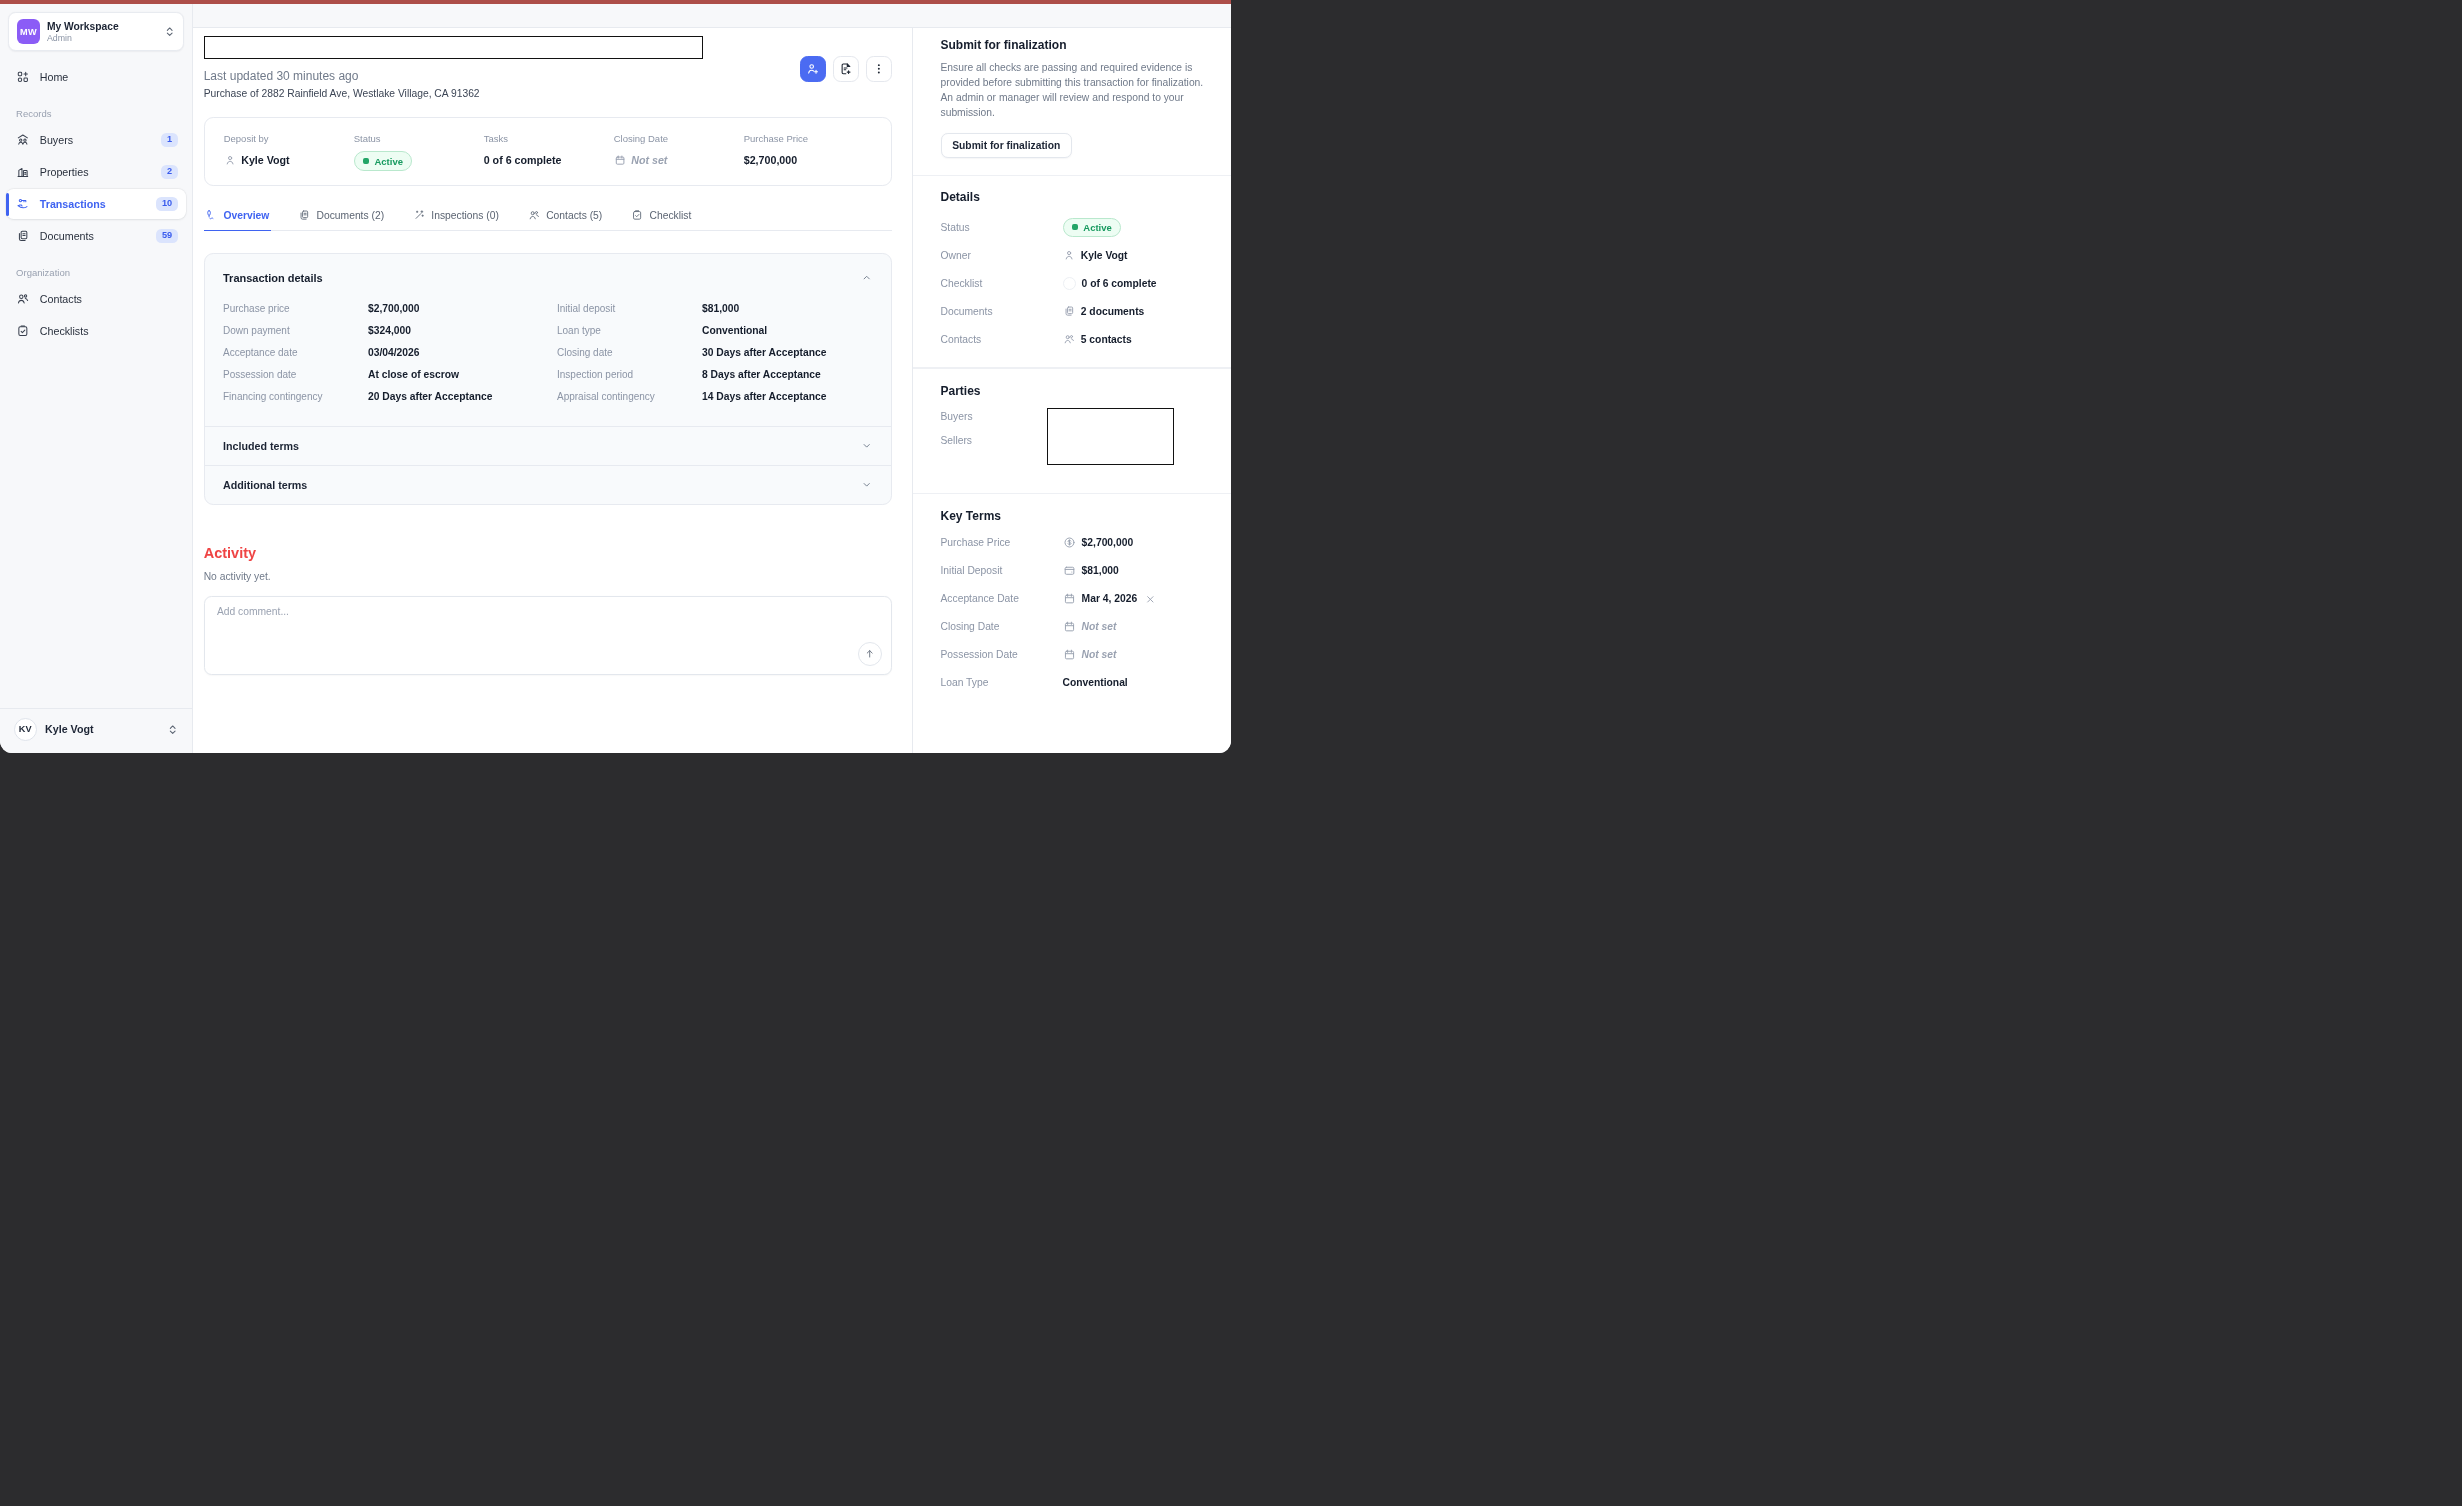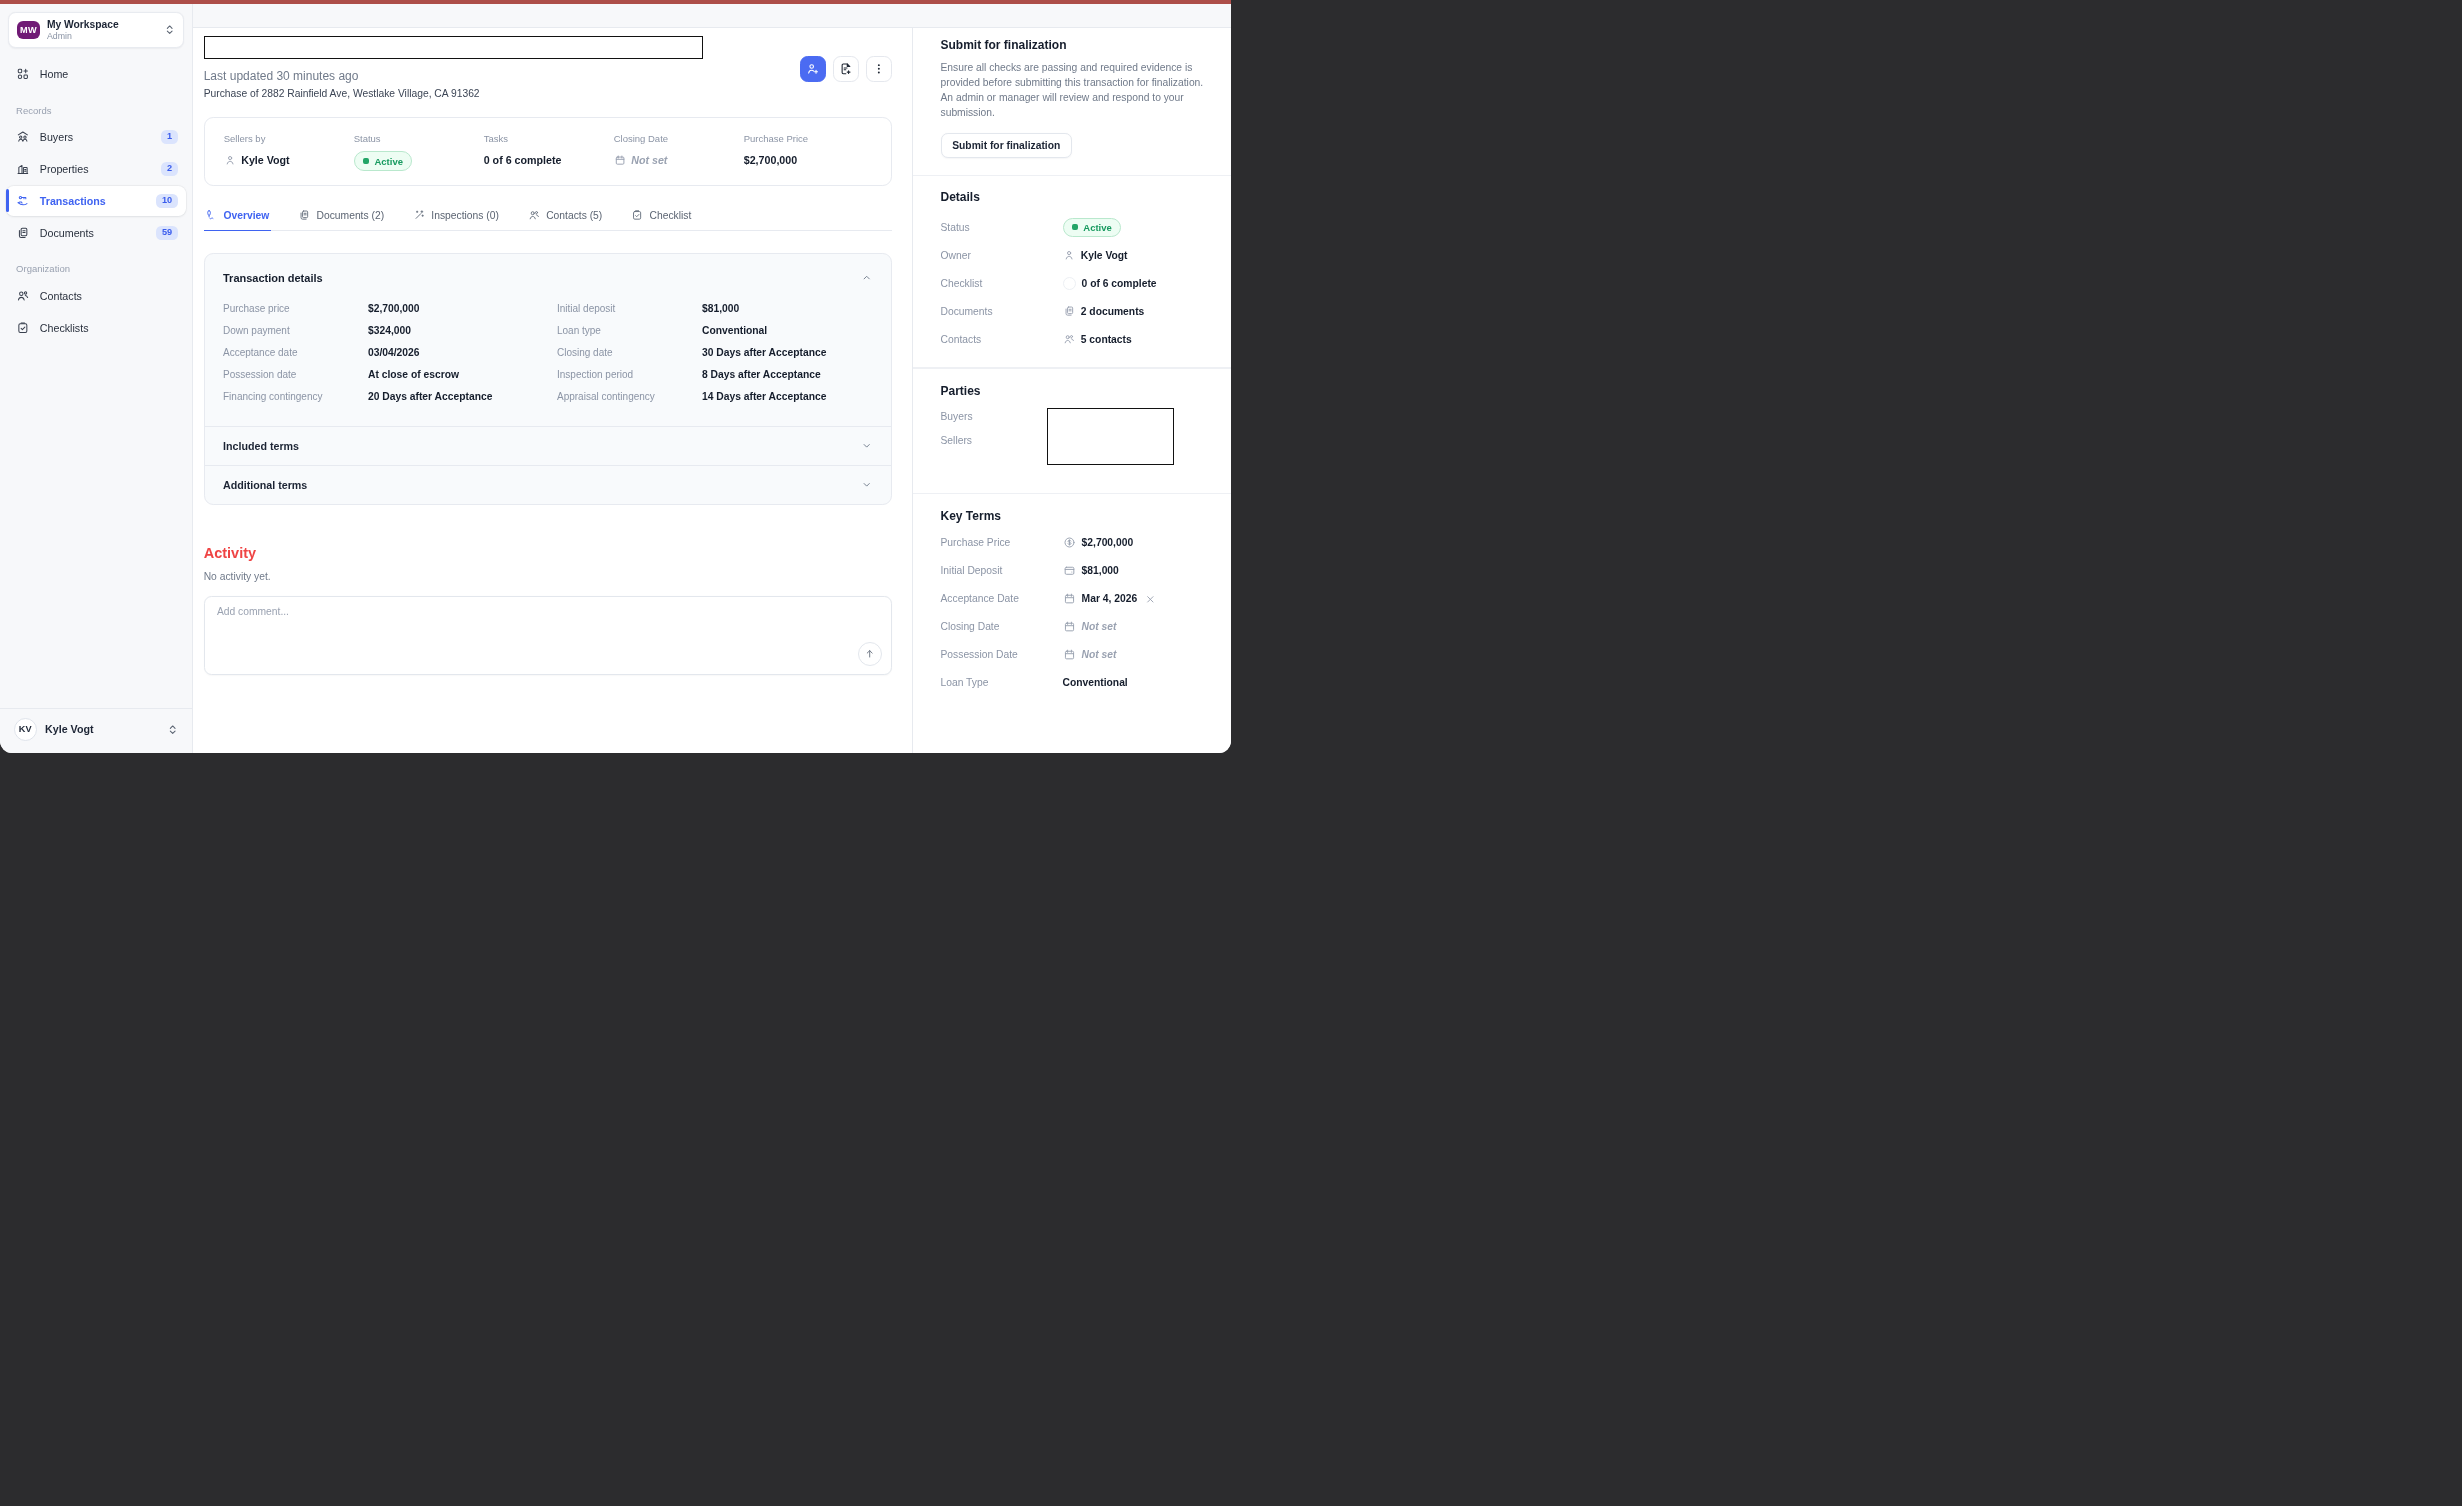--- a/index.html
+++ b/index.html
@@ -5,21 +5,21 @@
   * { margin:0; padding:0; box-sizing:border-box; }
   html,body { width:1231px; height:753px; }
   body { background:#2c2c2e; font-family:"Liberation Sans","DejaVu Sans",sans-serif; -webkit-font-smoothing:antialiased; }
   .app { width:1231px; height:753px; display:flex; flex-direction:column; border-radius:0 0 12.2px 12.2px; overflow:hidden; background:#fff; }
   .accentbar { height:3.8px; background:#ad4e49; flex:none; }
   .frame { flex:1; display:flex; min-height:0; }
 
   
   .sidebar { width:193px; flex:none; background:#f7f8fa; border-right:0.8px solid #e7eaef; display:flex; flex-direction:column; }
   .ws-card { margin:8.4px 8.4px 0 8.4px; background:#fff; border:0.8px solid #e8ebf0; border-radius:7.6px; box-shadow:0 0.8px 1.5px rgba(16,24,40,.05); padding:6.1px 7.6px; display:flex; align-items:center; gap:6.9px; cursor:pointer; }
-  .ws-avatar { width:23px; height:18px; border-radius:6.1px; background:#701a75; color:#fff; font-size:9.2px; font-weight:700; display:flex; align-items:center; justify-content:center; letter-spacing:0.2px; flex:none; }
+  .ws-avatar { width:23px; height:25px; border-radius:6.1px; background:#8b5cf6; color:#fff; font-size:9.2px; font-weight:700; display:flex; align-items:center; justify-content:center; letter-spacing:0.2px; flex:none; }
   .ws-meta { flex:1; min-width:0; }
   .ws-name { font-size:10.3px; font-weight:700; color:#1c2434; }
   .ws-role { font-size:8.8px; color:#8b94a5; margin-top:0.8px; }
   .chev-ud { color:#5b6472; flex:none; }
   .nav { padding:10.7px 6.1px 0 6.1px; }
   .nav-item { height:30.5px; display:flex; align-items:center; gap:10px; padding:0 7.6px 0 10px; border-radius:7.6px; color:#29303d; font-size:10.7px; cursor:pointer; position:relative; margin-bottom:1.5px; }
   .nav-item .ic { color:#39404e; }
   .nav-item .nlabel { flex:1; }
   .nav-section { font-size:9.5px; color:#99a1b0; padding:13.7px 10px 6.1px 10px; }
   .nav-item.active { background:#fff; box-shadow:0 0.8px 2.3px rgba(16,24,40,.08),0 0 0 0.8px rgba(16,24,40,.03); color:#3f63f1; font-weight:600; }
@@ -270,21 +270,21 @@
                   </svg>
               </span>
             </div>
           </div>
 
           <div class="updated">Last updated 30 minutes ago</div>
           <div class="subtitle">Purchase of 2882 Rainfield Ave, Westlake Village, CA 91362</div>
 
           <div class="summary-card">
             <div>
-              <div class="sum-label">Sellers by</div>
+              <div class="sum-label">Deposit by</div>
               <div class="sum-val">
                 <span class="ic">
                   <svg width="12.2" height="12.2" viewBox="0 0 24 24" fill="none" stroke="currentColor" stroke-width="1.9" stroke-linecap="round" stroke-linejoin="round">
                       <circle cx="12" cy="8" r="3.1"></circle>
                       <path d="M6.3 19.6c.8-3.5 3.1-5.2 5.7-5.2s4.9 1.7 5.7 5.2"></path>
                     </svg>
                 </span>
                 <span>Kyle Vogt</span>
               </div>
             </div>

